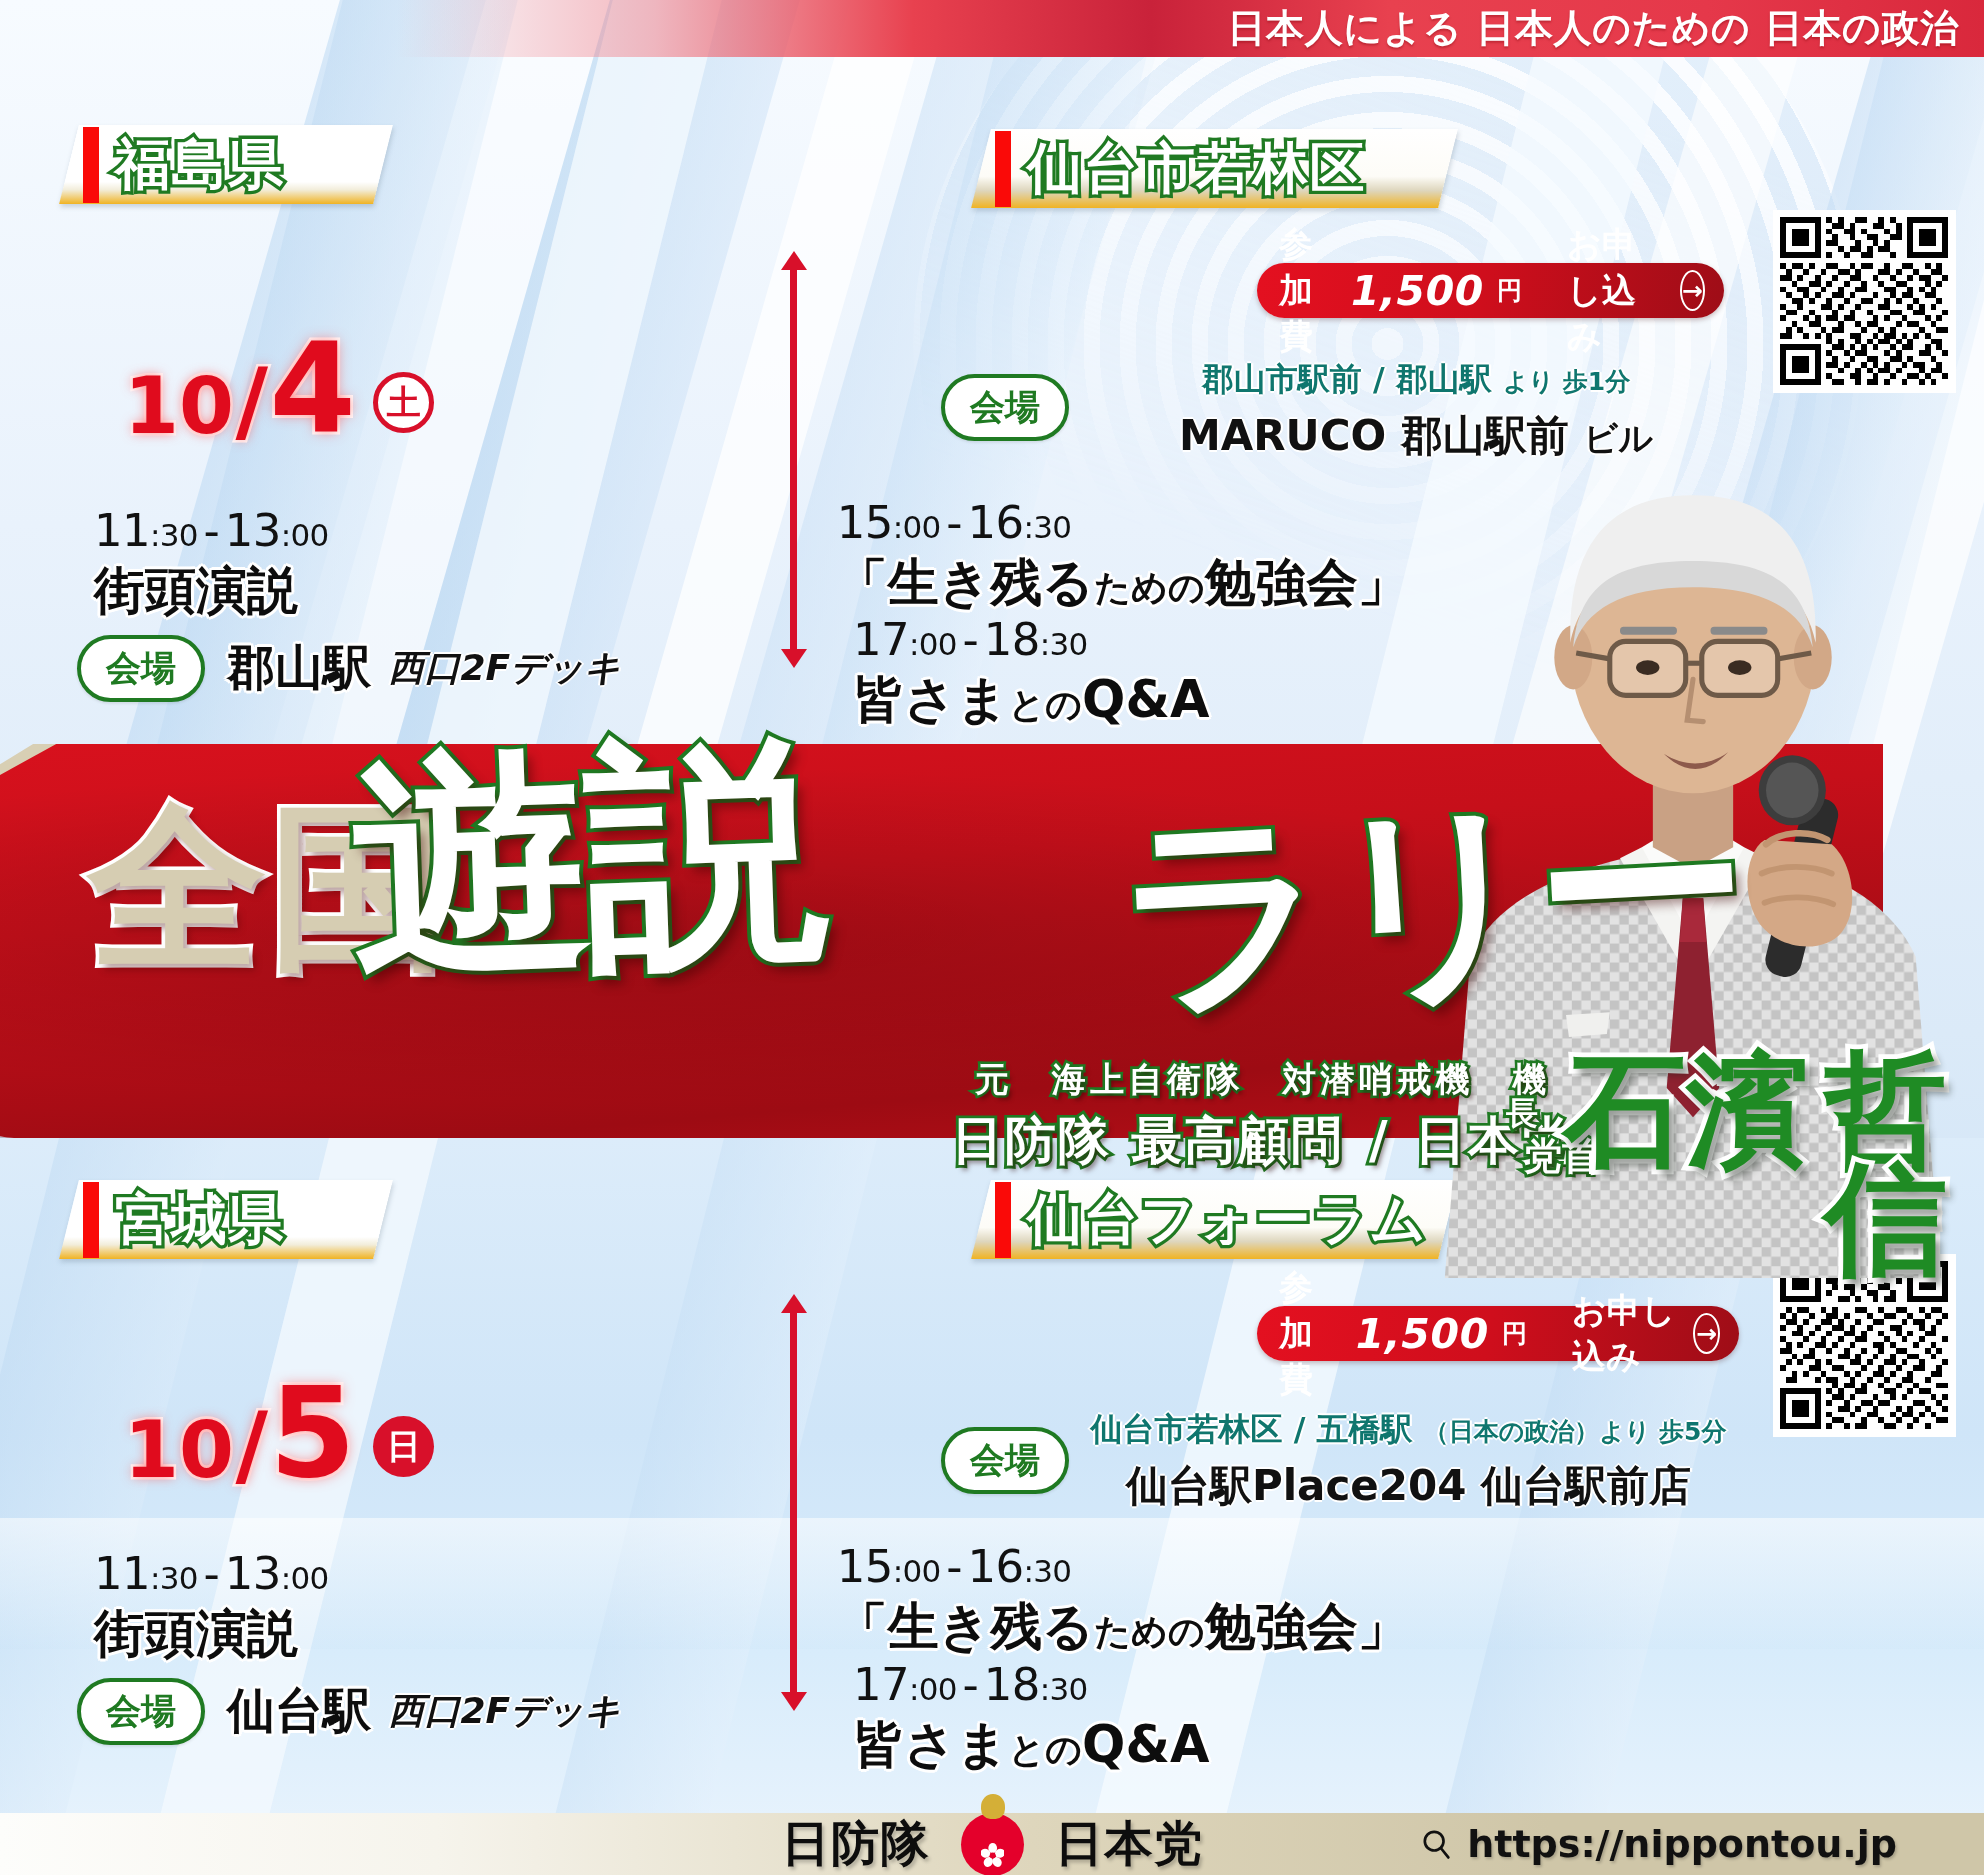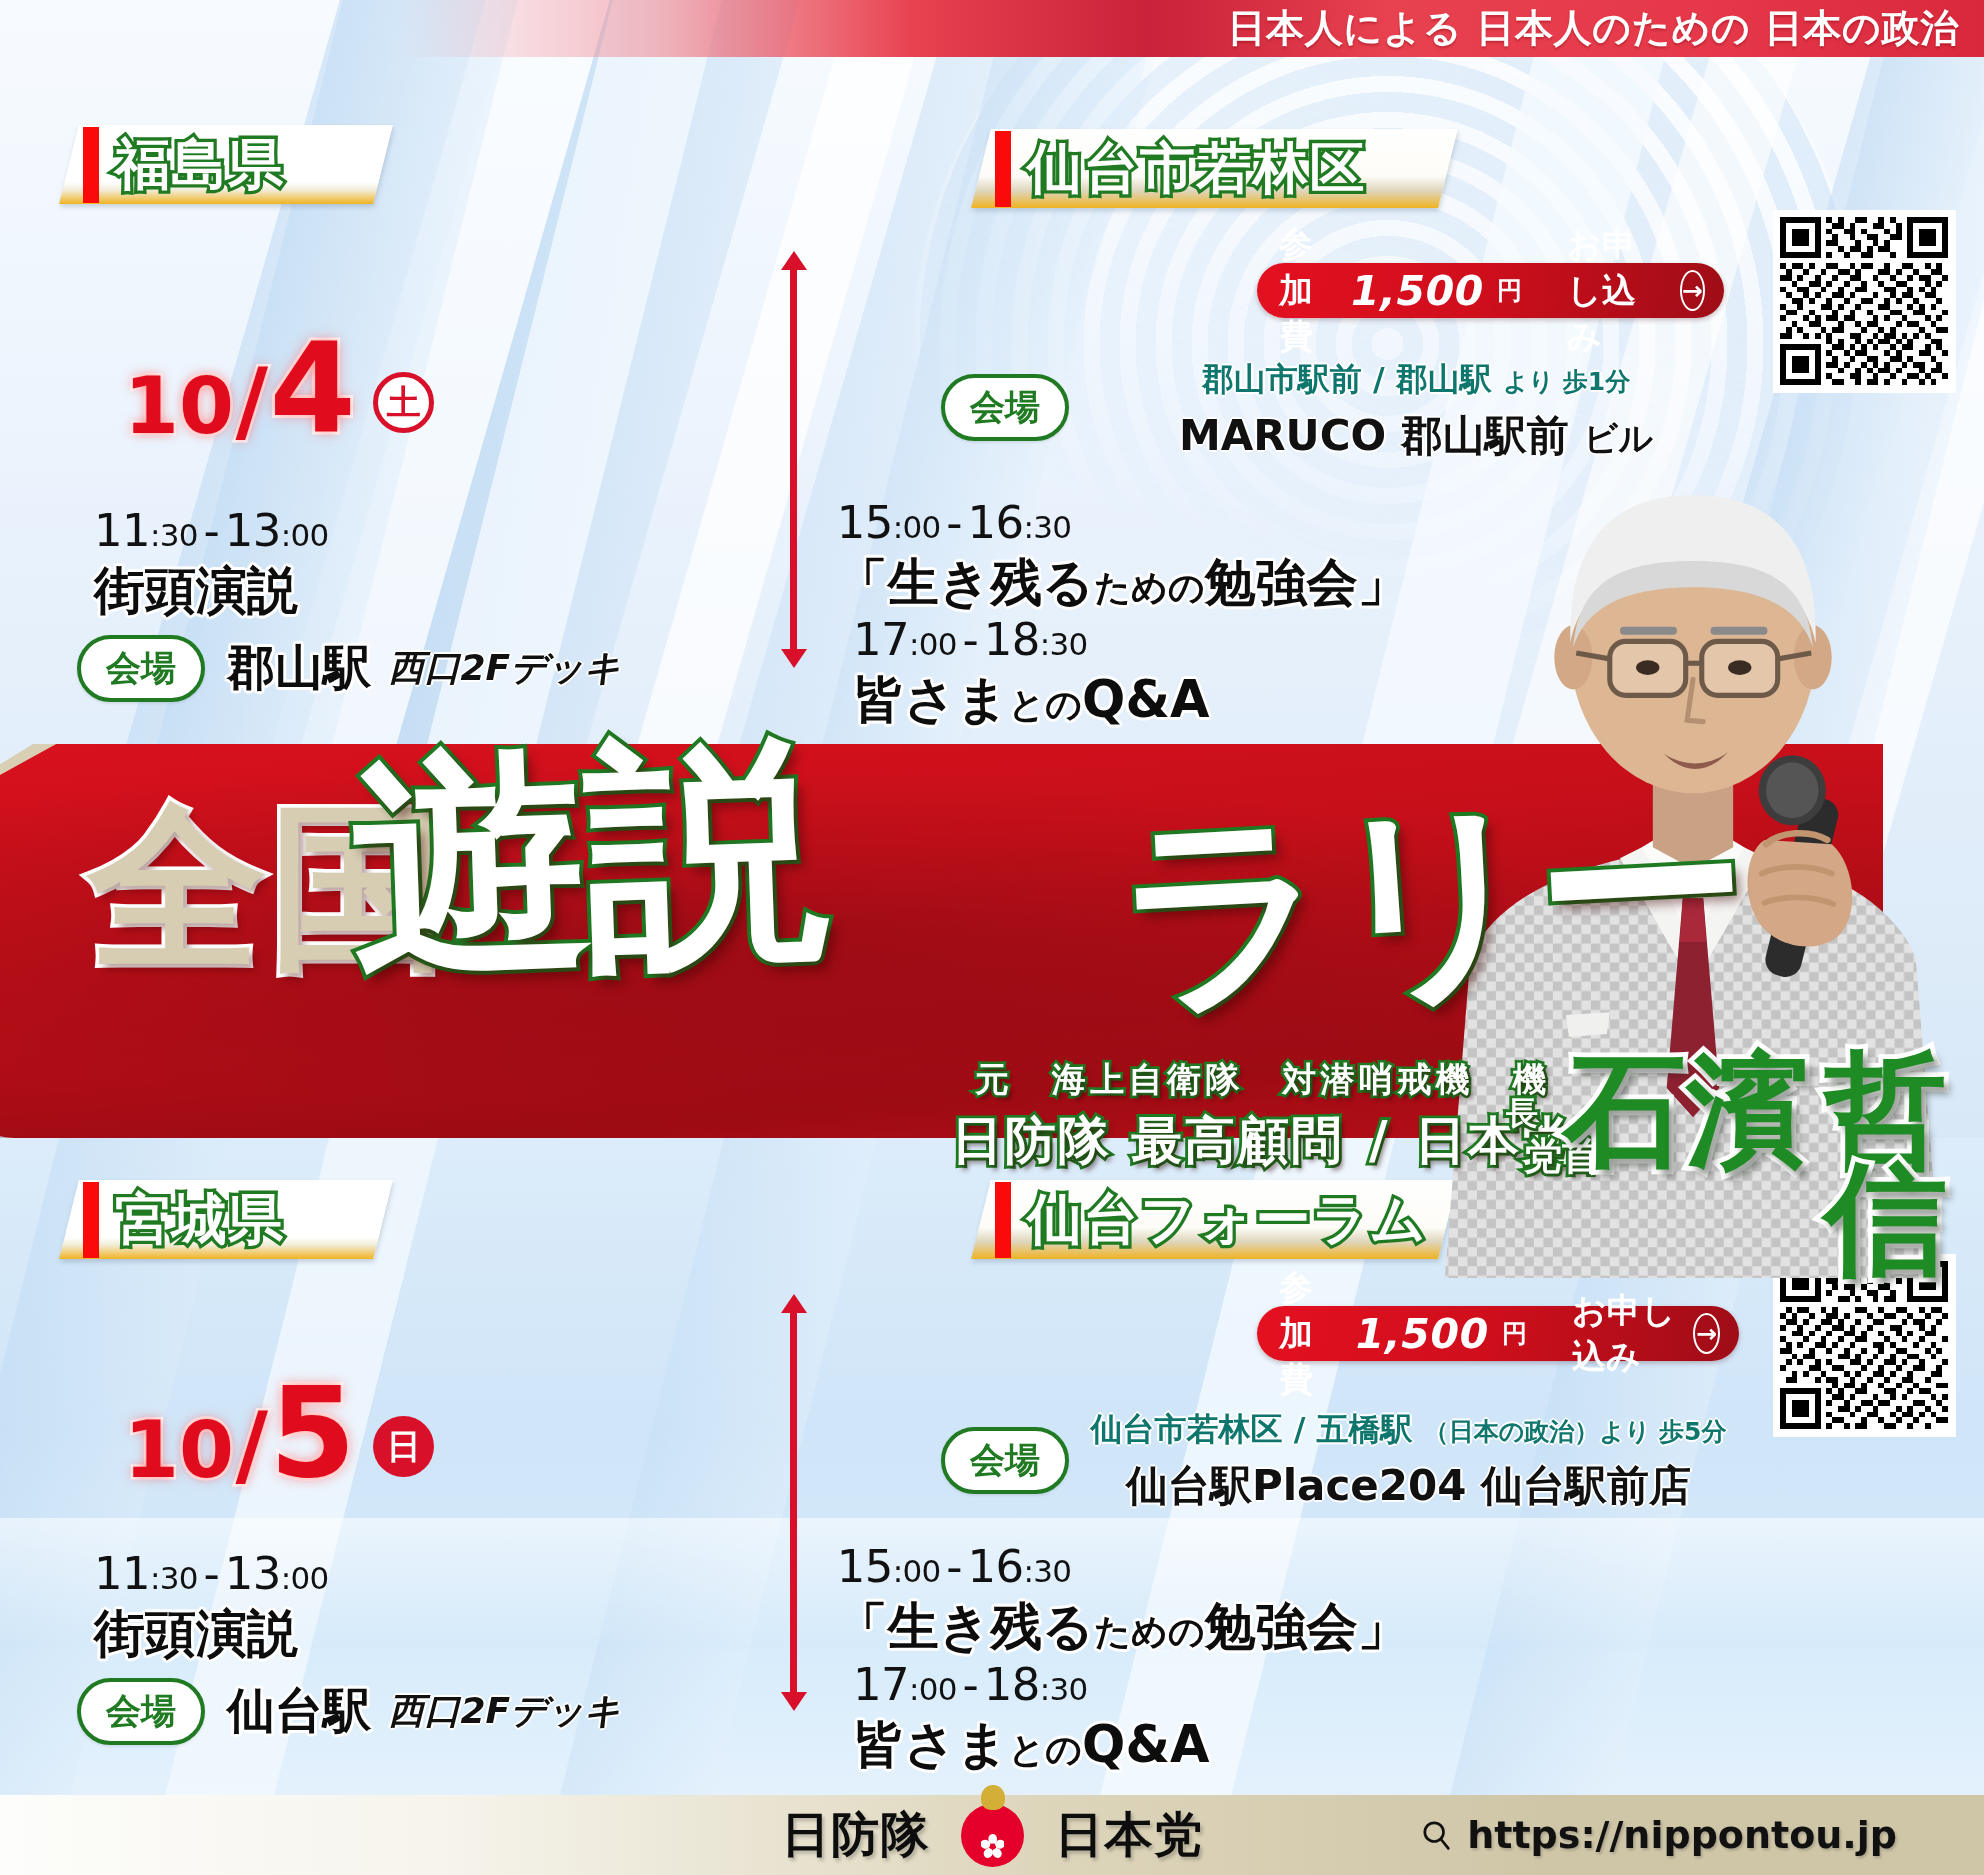--- a/index.html
+++ b/index.html
@@ -232,21 +232,21 @@
     position:absolute; z-index:14; color:#1f8b24; font-weight:900; line-height:.88;
     -webkit-text-stroke:9.5px #ffffff; paint-order:stroke fill;
     text-shadow:5.8px 6.6px 7.3px rgba(30,40,30,.45);
   }
 
   
   .photo{ position:absolute; right:0; top:431px; width:584px; height:847px; z-index:9; }
 
   
   .footer{
-    position:absolute; left:0; bottom:0; width:100%; height:80px; z-index:20;
+    position:absolute; left:0; bottom:0; width:100%; height:62px; z-index:20;
     background:linear-gradient(90deg,#fdfdfb 0%, #f6f4ec 22%, #ded6bc 52%, #cfc6a8 78%, #cfc6a8 100%);
     display:flex; align-items:center; justify-content:center; gap:31px;
   }
   .footer .fl{ font-size:48px; font-weight:900; color:#0d0d0d; letter-spacing:1.5px;
     text-shadow:2.2px 2.9px 3.6px rgba(0,0,0,.22); }
   .flogo{ position:relative; width:63px; height:63px; }
   .flogo .disc{ position:absolute; left:0; bottom:0; width:63px; height:63px; border-radius:50%;
     background:#e4002b; }
   .flogo .kiku{ position:absolute; left:20.4px; top:-19px; width:23.4px; height:25px;
     background:#d4af37; border-radius:50% 50% 40% 40%; }

